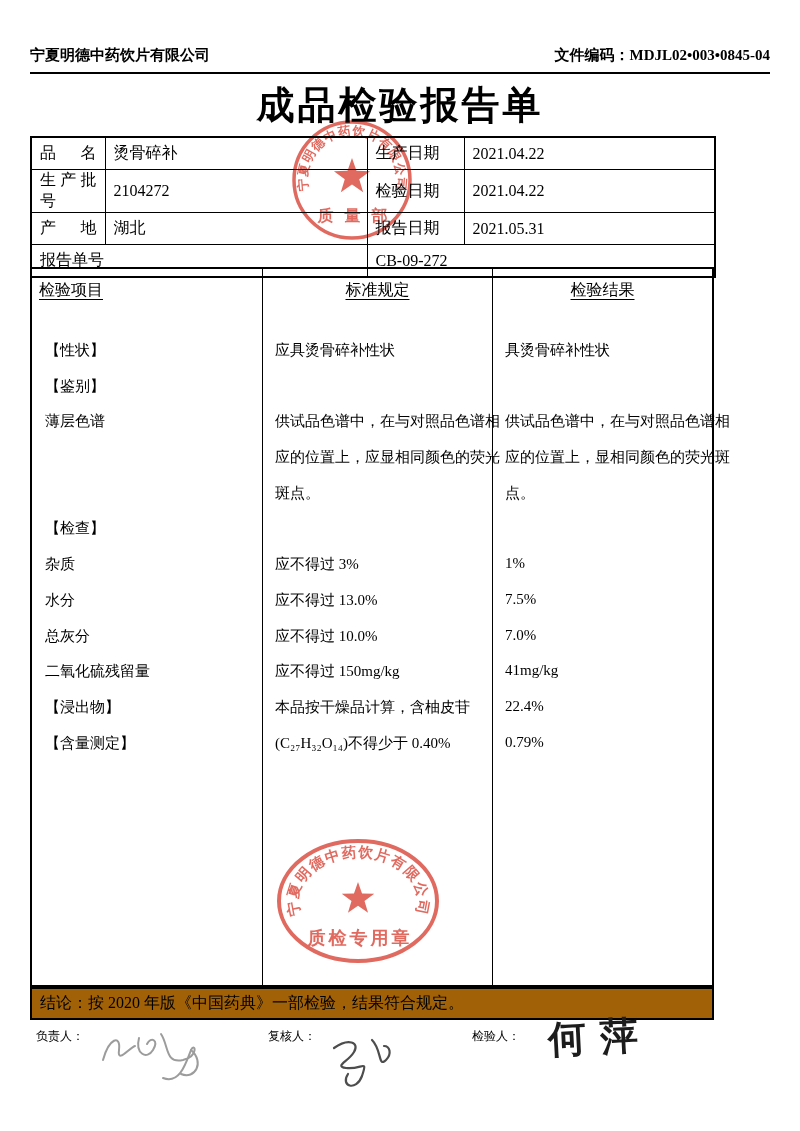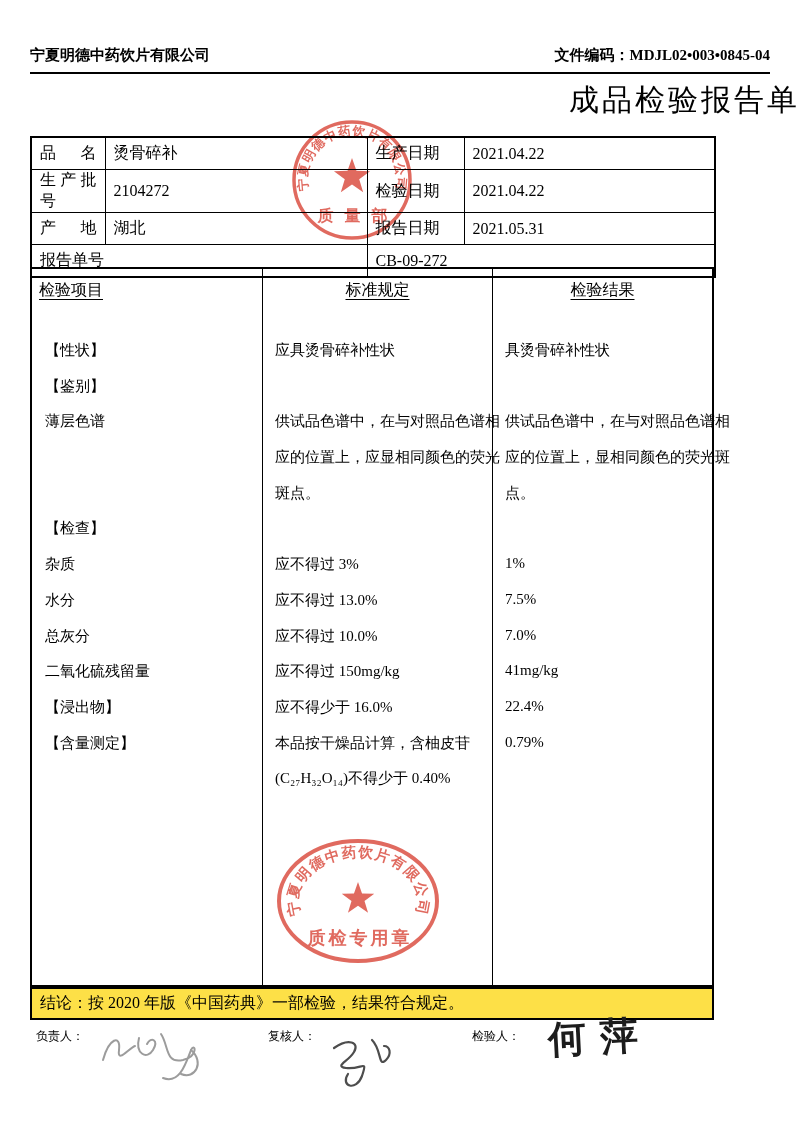--- a/index.html
+++ b/index.html
@@ -10,21 +10,21 @@
   }
   
   .doc-header {
     position:absolute; left:30px; top:46px; width:740px;
     display:flex; justify-content:space-between; align-items:flex-end;
     padding-bottom:7px; border-bottom:2px solid #000;
     font-size:15px; font-weight:bold;
   }
   .doc-title {
     position:absolute; left:0; top:80px; width:100%;
-    text-align:right; font-size:30px; font-weight:normal; letter-spacing:3px;
+    text-align:center; font-size:38px; font-weight:bold; letter-spacing:3px;
   }
   
   .info-table {
     position:absolute; left:30px; top:136px; width:684px;
     border-collapse:collapse; table-layout:fixed; font-size:16px;
     border:2px solid #000;
   }
   .info-table td { border:1px solid #000; height:31px; padding:0 8px; overflow:hidden; }
   .jlabel { text-align:justify; text-align-last:justify;margin-top:26px; }
   
@@ -42,21 +42,21 @@
   .mhead span { text-decoration:underline; text-underline-offset:4px; }
   .tline {
     height:35.7px; font-size:15px; padding-left:13px;
     white-space:nowrap; overflow:visible;
   }
   .mcol-2 .tline, .mcol-3 .tline { padding-left:12px; }
   
   .conclusion {
     position:absolute; left:30px; top:987px; width:684px; height:33px;
     border:2px solid #000; box-sizing:border-box;
-    font-size:16px; line-height:28px; padding-left:8px; background:#fde047;
+    font-size:16px; line-height:28px; padding-left:8px; background:#a16207;
   }
   .sig-label { position:absolute; font-size:12px; top:1028px; }
   .sig-director-label { left:36px; }
   .sig-reviewer-label { left:268px; }
   .sig-inspector-label { left:472px; }
   .sig-svg { position:absolute; }
   .inspector-name {
     position:absolute; left:548px; top:1012px;
     font-size:38px; font-weight:bold; letter-spacing:14px; color:#1c1c1c;
     transform:rotate(-3deg);
@@ -135,21 +135,20 @@
           <div class="tline">应具烫骨碎补性状</div>
           <div class="tline"></div>
           <div class="tline">供试品色谱中，在与对照品色谱相</div>
           <div class="tline">应的位置上，应显相同颜色的荧光</div>
           <div class="tline">斑点。</div>
           <div class="tline"></div>
           <div class="tline">应不得过 3%</div>
           <div class="tline">应不得过 13.0%</div>
           <div class="tline">应不得过 10.0%</div>
           <div class="tline">应不得过 150mg/kg</div>
-          <div class="tline">应不得少于 16.0%</div>
           <div class="tline">本品按干燥品计算，含柚皮苷</div>
           <div class="tline">(C₂₇H₃₂O₁₄)不得少于 0.40%</div>
         </div>
     </div>
     <div class="mcol mcol-3">
       <div class="mhead mhead-center"><span>检验结果</span></div>
       <div>
           <div class="tline">具烫骨碎补性状</div>
           <div class="tline"></div>
           <div class="tline">供试品色谱中，在与对照品色谱相</div>

